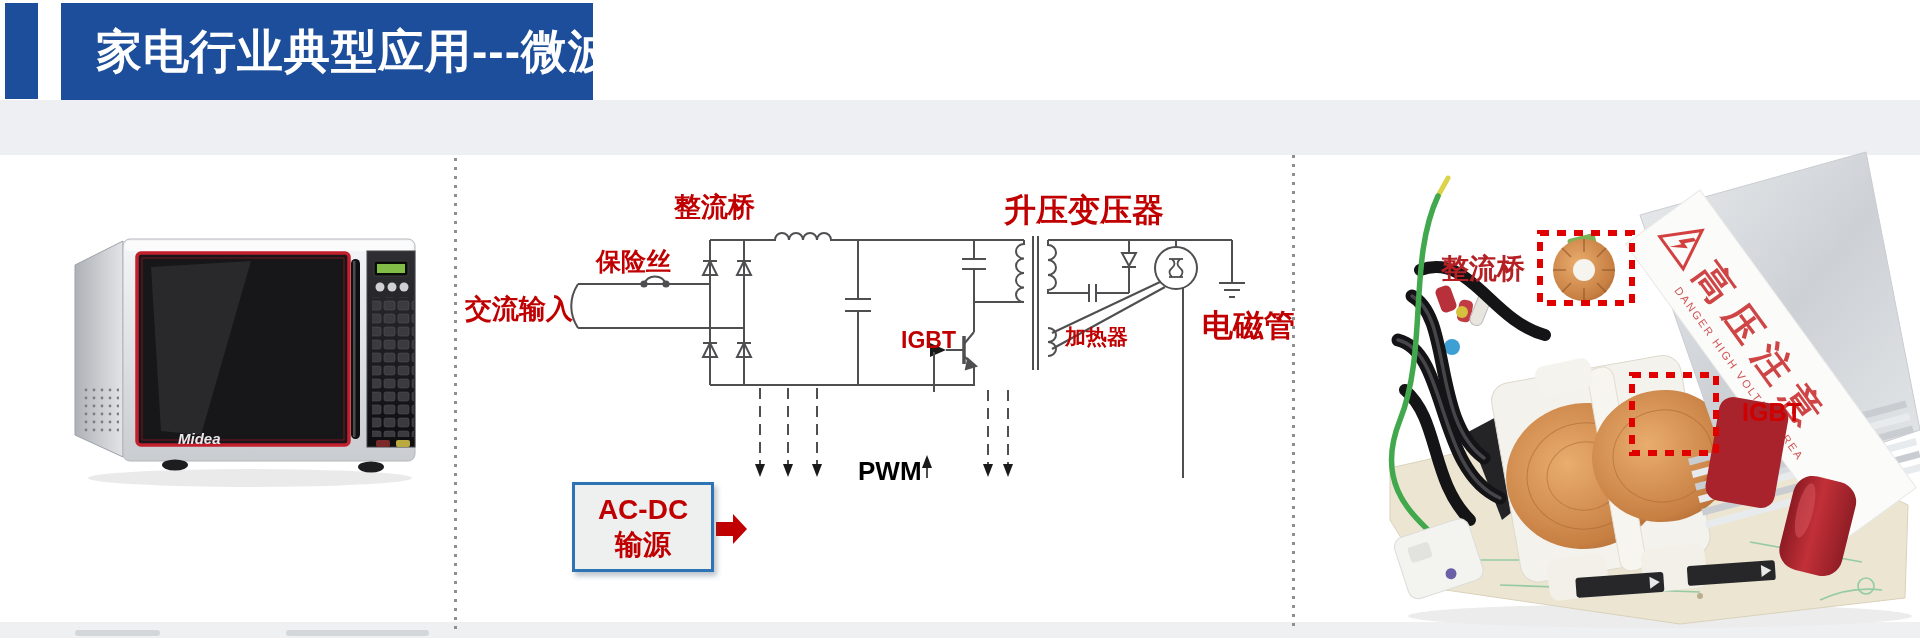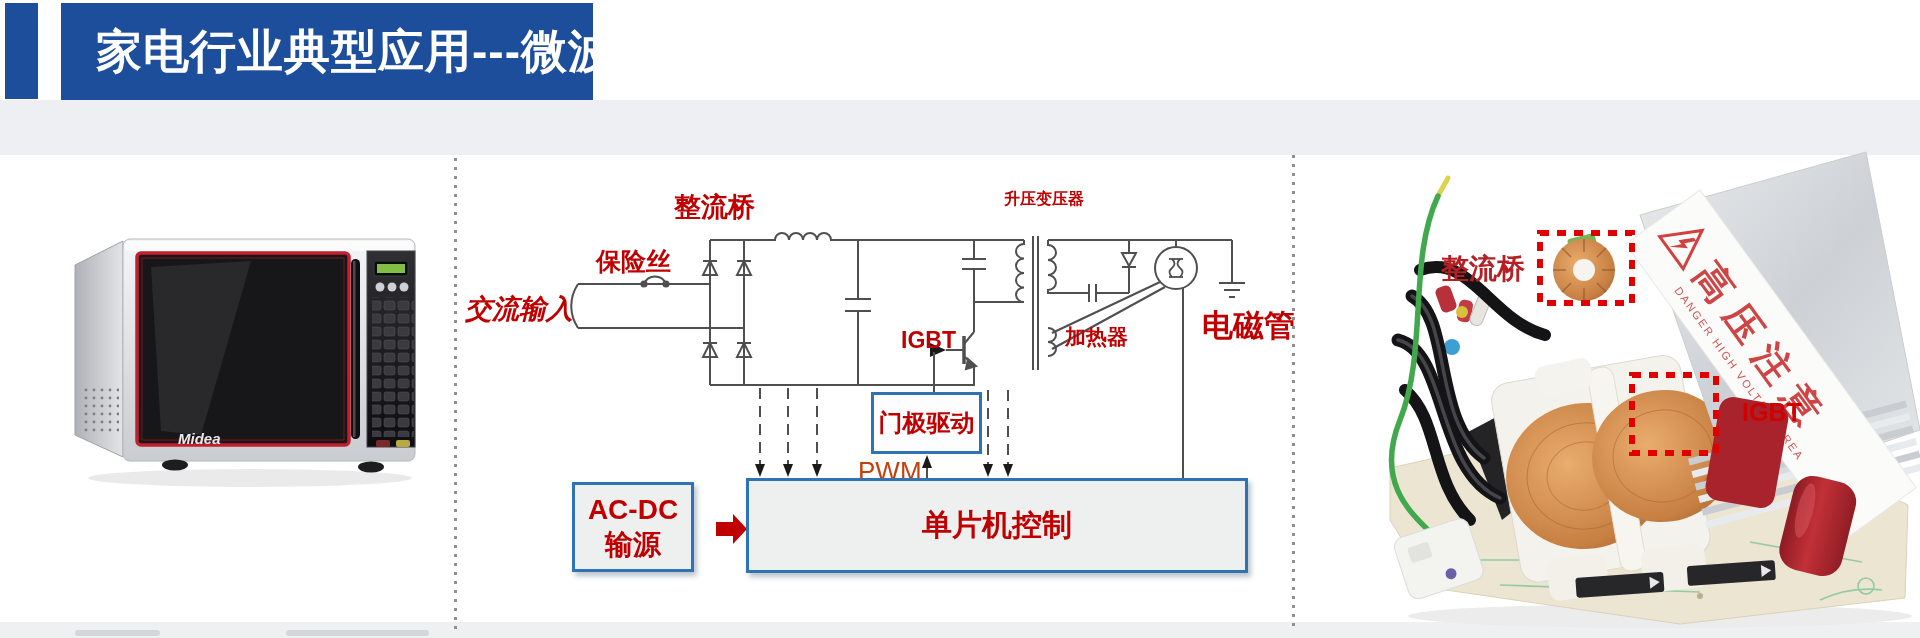--- a/index.html
+++ b/index.html
@@ -17,38 +17,38 @@
 
   .divider{position:absolute;width:3px;
     background-image:repeating-linear-gradient(to bottom,#8f8f8f 0 3px,transparent 3px 9px);}
   #divider-left{left:454px;top:158px;height:472px;}
   #divider-right{left:1292px;top:155px;height:475px;}
 
   svg.scene{position:absolute;left:0;top:0;}
 
   .label{position:absolute;color:#c00000;font-weight:bold;white-space:nowrap;
     font-family:"Liberation Sans",sans-serif;}
-  #lbl-ac-input{left:465px;top:291px;font-size:27px;font-style:italic;}
+  #lbl-ac-input{left:465px;top:291px;font-size:27px;}
   #lbl-fuse{left:596px;top:245px;font-size:25px;text-align:right;}
   #lbl-bridge{left:674px;top:189px;font-size:27px;}
-  #lbl-transformer{left:1004px;top:189px;font-size:16px;}
+  #lbl-transformer{left:1004px;top:189px;font-size:32px;}
   #lbl-igbt{left:901px;top:327px;font-size:23px;}
   #lbl-heater{left:1065px;top:323px;font-size:21px;}
   #lbl-magnetron{left:1202px;top:305px;font-size:31px;}
-  #lbl-pwm{left:858px;top:456px;font-size:26px;color:#c2410c;font-weight:400;text-align:right;}
+  #lbl-pwm{left:858px;top:456px;font-size:26px;color:#000000;font-weight:700;text-align:right;}
 
   #lbl-photo-bridge{left:1441px;top:250px;font-size:28px;color:#b52025;font-weight:600;
     font-family:"Liberation Serif",serif;}
   #lbl-photo-igbt{left:1742px;top:398px;font-size:25px;color:#d00000;}
 
   .box{position:absolute;border:3px solid #2e74b5;box-sizing:border-box;
     display:flex;align-items:center;justify-content:center;text-align:center;
     color:#c00000;font-weight:bold;box-shadow:3px 4px 5px rgba(70,85,110,.35);}
   #box-gate{left:871px;top:392px;width:111px;height:62px;background:#fdfdfd;font-size:24px;box-shadow:none;}
-  #box-acdc{left:572px;top:482px;width:122px;height:90px;background:#eef0f0;font-size:28px;line-height:1.25;}
+  #box-acdc{left:572px;top:482px;width:142px;height:90px;background:#eef0f0;font-size:28px;line-height:1.25;}
   #box-mcu{left:746px;top:478px;width:502px;height:95px;background:#eef0f0;font-size:30px;}
 </style>
 </head>
 <body>
 
 <div id="page">
 
   <div class="band-top"></div>
   <div class="band-bottom"></div>
   <div class="scroll-seg" style="left:75px;width:85px;"></div>
@@ -361,29 +361,23 @@
 
   <div class="label" id="lbl-ac-input">交流输入</div>
   <div class="label" id="lbl-fuse">保险丝</div>
   <div class="label" id="lbl-bridge">整流桥</div>
   <div class="label" id="lbl-transformer">升压变压器</div>
   <div class="label" id="lbl-igbt">IGBT</div>
   <div class="label" id="lbl-heater">加热器</div>
   <div class="label" id="lbl-magnetron">电磁管</div>
   <div class="label" id="lbl-pwm">PWM</div>
 
-  <div class="box" id="box-gate">
-    <span>门极驱动</span>
-  </div>
   <div class="box" id="box-acdc">
     <span>
       <span>AC-DC</span><br>
       <span>输源</span>
     </span>
   </div>
-  <div class="box" id="box-mcu">
-    <span>单片机控制</span>
-  </div>
 
   <div class="label" id="lbl-photo-bridge">整流桥</div>
   <div class="label" id="lbl-photo-igbt">IGBT</div>
 
 </div>
 
 </body></html>

